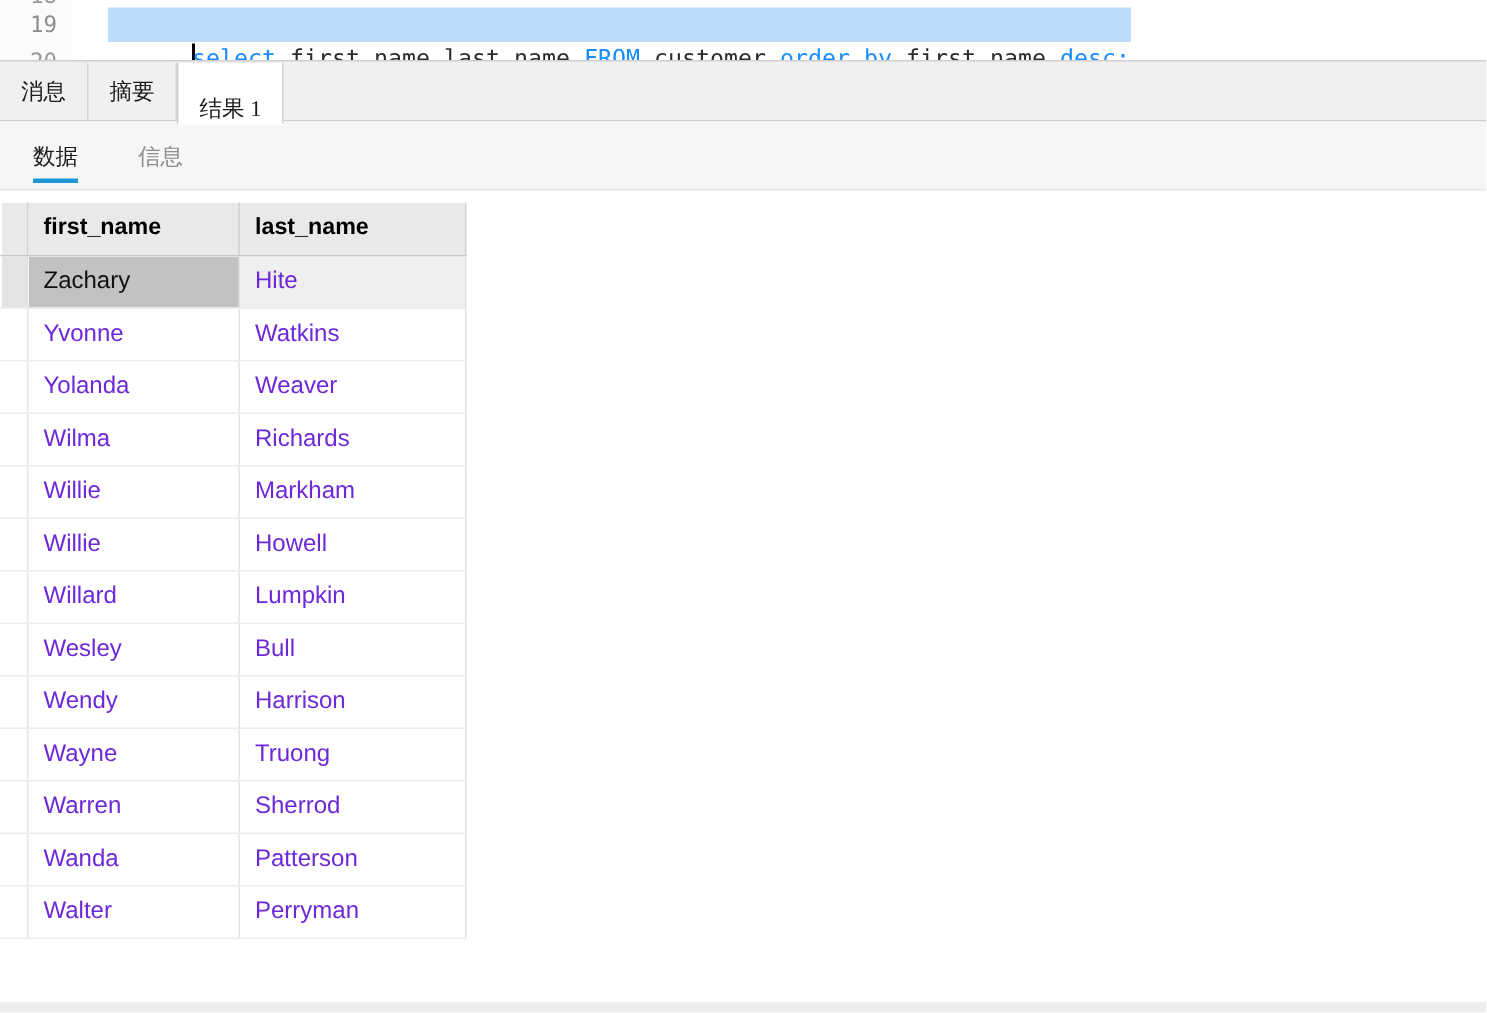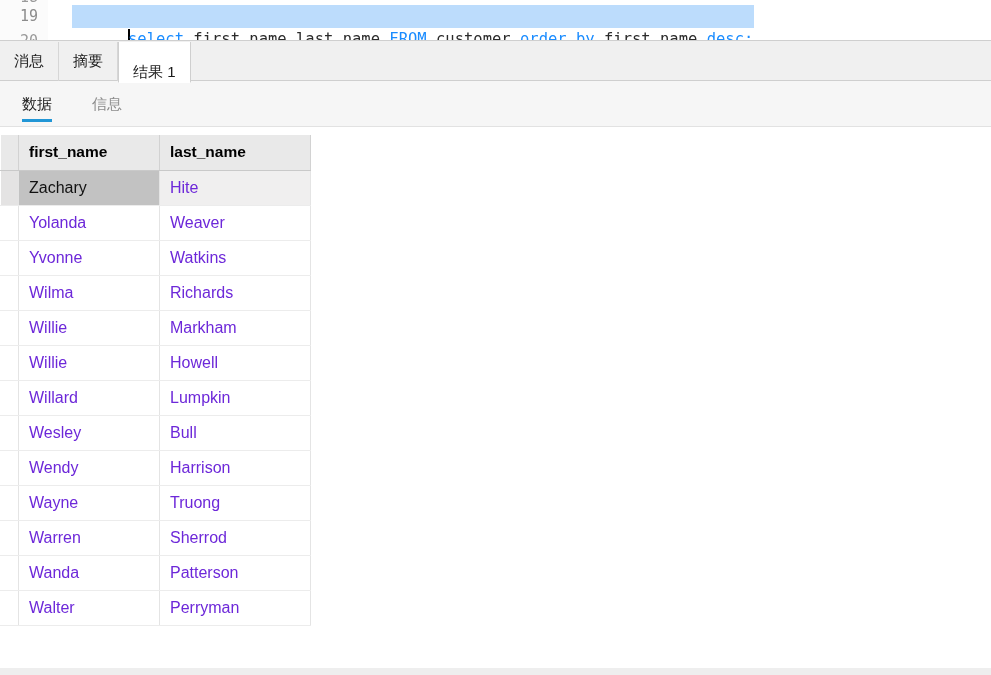--- a/index.html
+++ b/index.html
@@ -47,20 +47,21 @@
   }
   .kw { color: #1a8cff; }
   .tok { color: #2b2b2b; }
 
   
   .tabbar {
     position: absolute; left: 0; top: 40px; width: 991px; height: 41px;
     background: #f0f0f0;
     border-top: 1px solid #cfcfcf;
     border-bottom: 1px solid #cfcfcf;
+    font-family: Liberation Serif, serif;
   }
   .tab {
     position: absolute; top: 1px; height: 39px;
     display: flex; align-items: center; justify-content: center;
     font-size: 15px; color: #1a1a1a;
     padding: 0 14px;
     border-right: 1px solid #d6d6d6;
     cursor: default;
   }
   .tab.active {
@@ -192,30 +193,30 @@
         </tr>
       </thead>
       <tbody id="grid-body">
           <tr class="selrow">
             <td class="gutter-cell"></td>
             <td class="selcell">Zachary</td>
             <td>Hite</td>
           </tr>
           <tr>
             <td class="gutter-cell"></td>
+            <td>Yvonne</td>
+            <td>Watkins</td>
+          </tr>
+          <tr>
+            <td class="gutter-cell"></td>
             <td>Yolanda</td>
             <td>Weaver</td>
           </tr>
           <tr>
             <td class="gutter-cell"></td>
-            <td>Yvonne</td>
-            <td>Watkins</td>
-          </tr>
-          <tr>
-            <td class="gutter-cell"></td>
             <td>Wilma</td>
             <td>Richards</td>
           </tr>
           <tr>
             <td class="gutter-cell"></td>
             <td>Willie</td>
             <td>Markham</td>
           </tr>
           <tr>
             <td class="gutter-cell"></td>

